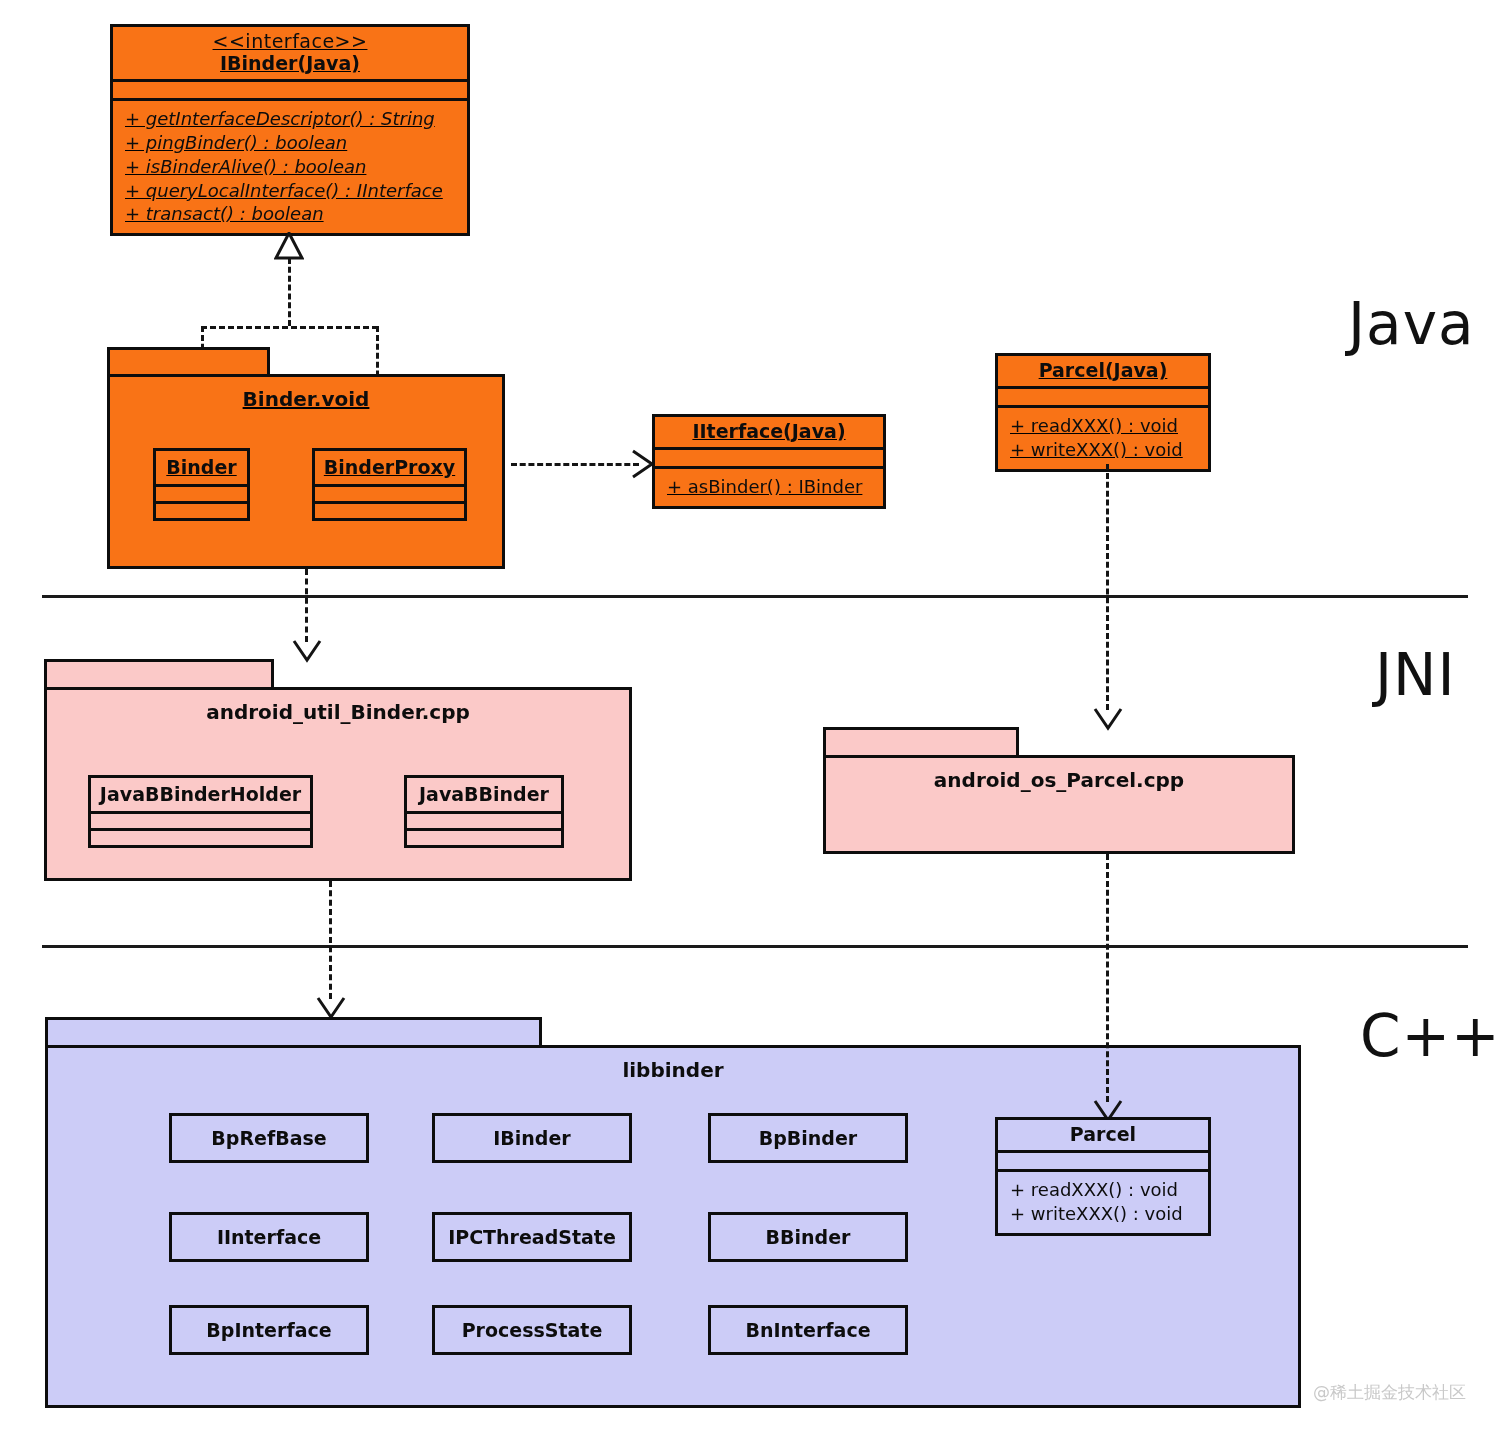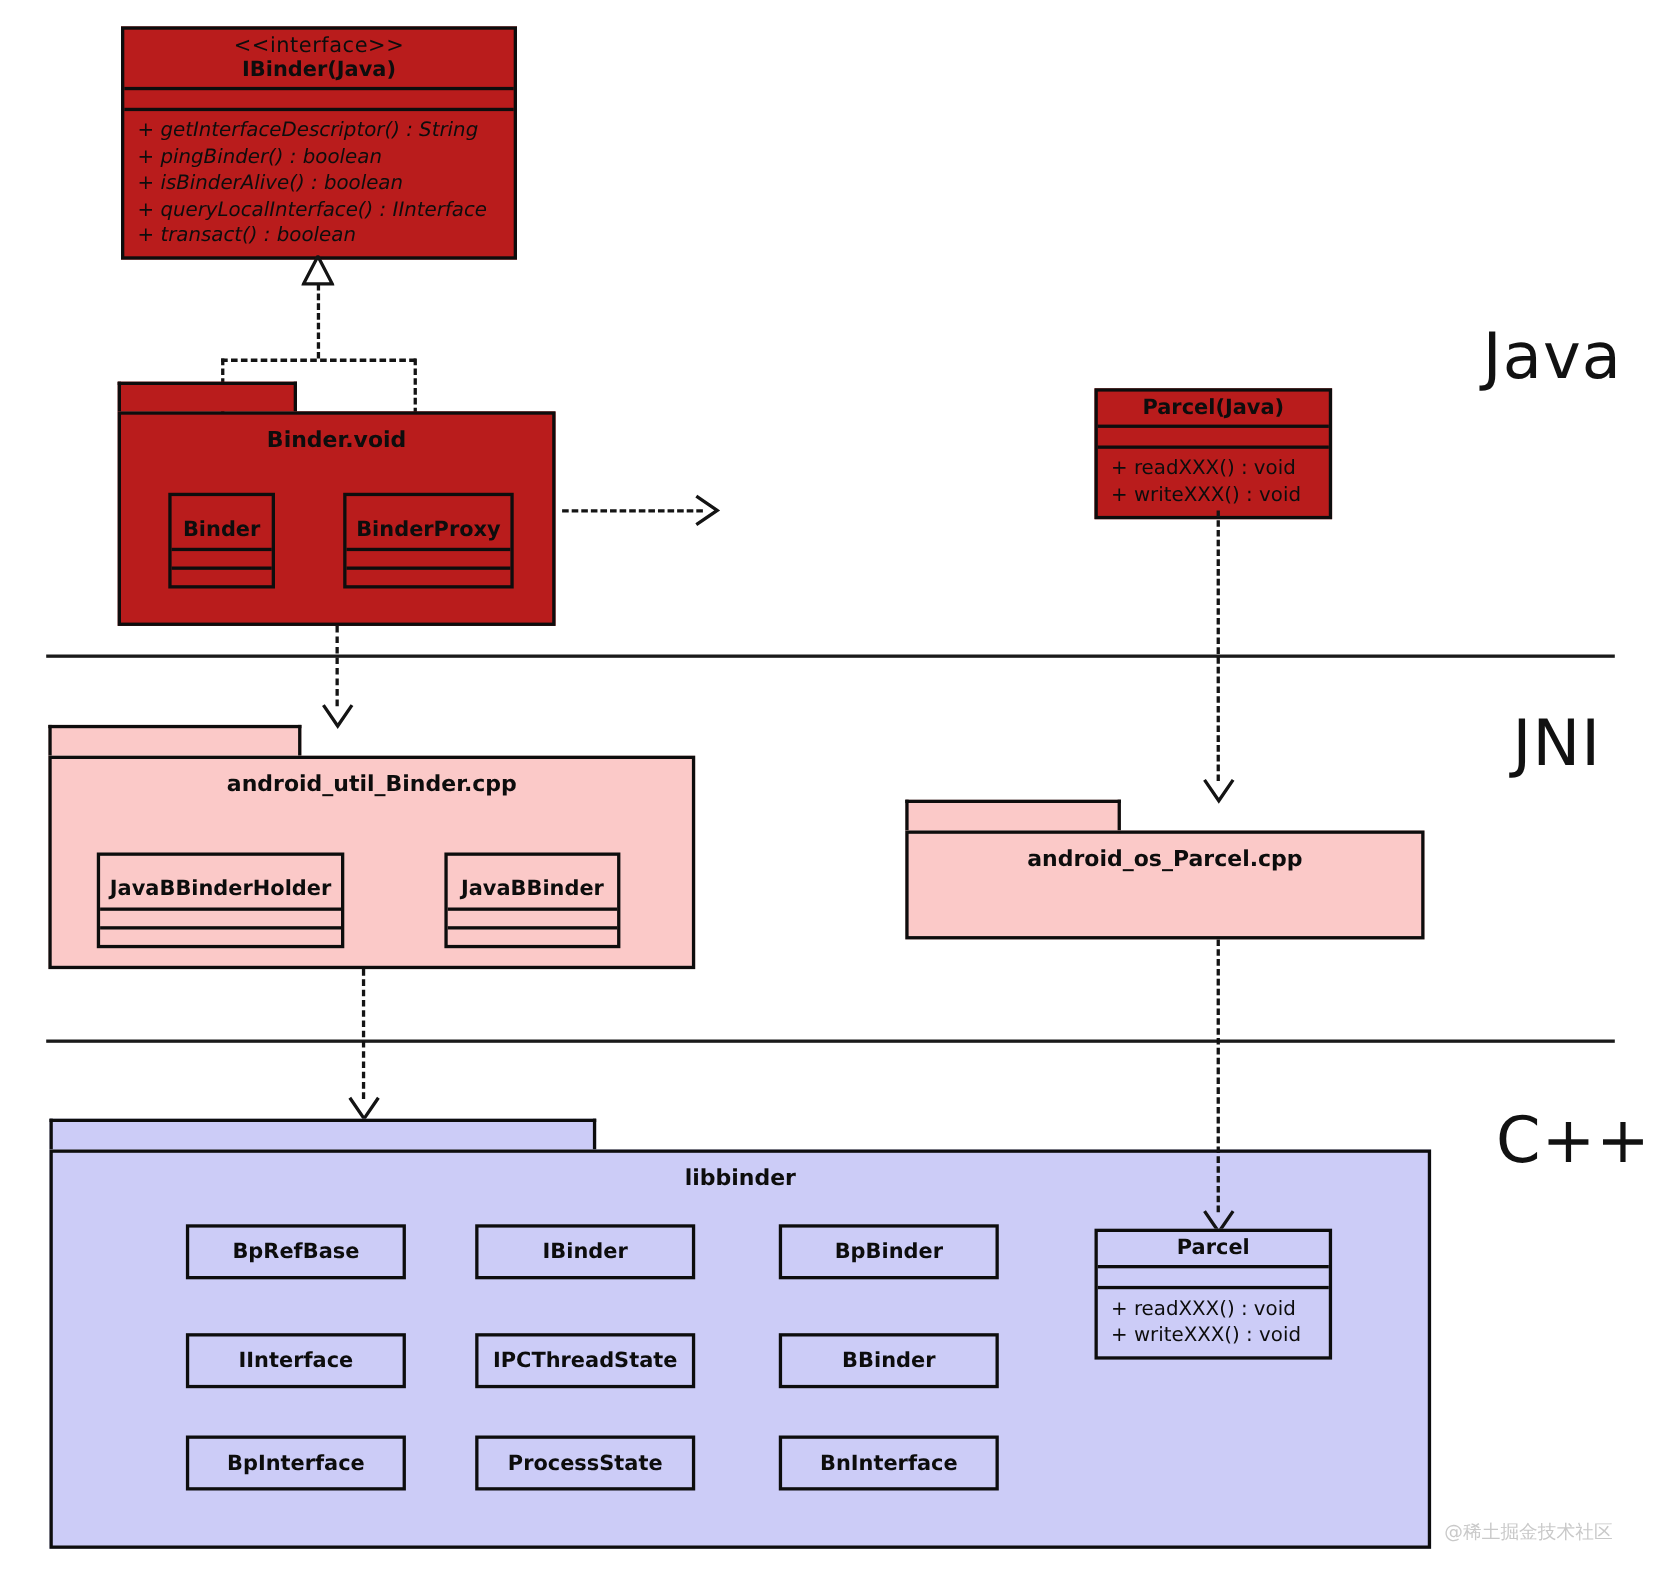--- a/index.html
+++ b/index.html
@@ -66,21 +66,21 @@
   }
   .pkg-name {
     text-align: center;
     font-weight: bold;
     font-size: 20px;
     color: #0d0d0d;
     padding-top: 10px;
   }
 
   
-  .java   { background: #b91c1c; }
+  .java   { background: #f97316; text-decoration: underline; }
   .jni    { background: #fbc9c8; }
   .cpp    { background: #ccccf7; }
 
   
   .box {
     border: 3px solid #0d0d0d;
     box-sizing: border-box;
     text-align: center;
     font-weight: bold;
     font-size: 19px;
@@ -91,21 +91,21 @@
   }
 
   
   .box3 { border: 3px solid #0d0d0d; box-sizing: border-box; }
   .box3 .n {
     text-align: center;
     font-weight: bold;
     font-size: 19px;
     color: #0d0d0d;
     border-bottom: 3px solid #0d0d0d;
-    padding: 19px 4px 6px;
+    padding: 5px 4px 6px;
   }
   .box3 .r1 { height: 14px; border-bottom: 3px solid #0d0d0d; }
   .box3 .r2 { height: 14px; }
 
   
   .divider {
     background: #1a1a1a;
     height: 3px;
   }
   .layer-label {
@@ -188,20 +188,27 @@
     <div class="n">BinderProxy</div>
     <div class="r1"></div>
     <div class="r2"></div>
   </div>
 
   <div class="abs dline-h" style="left:511px; top:463px; width:128px;"></div>
   <svg class="abs" style="left:630px; top:449px;" width="26" height="30" viewBox="0 0 26 30">
     <polyline points="3,2 22,15 3,28" fill="none" stroke="#141414" stroke-width="3"></polyline>
   </svg>
 
+  <div class="abs cls java" style="left:652px; top:414px; width:234px;">
+    <div class="sect title">IIterface(Java)</div>
+    <div class="sect empty"></div>
+    <div class="members last">
+      <div>+ asBinder() : IBinder</div>
+    </div>
+  </div>
 
   <div class="abs cls java" style="left:995px; top:353px; width:216px;">
     <div class="sect title">Parcel(Java)</div>
     <div class="sect empty"></div>
     <div class="members last">
       <div>+ readXXX() : void</div>
       <div>+ writeXXX() : void</div>
     </div>
   </div>
 

